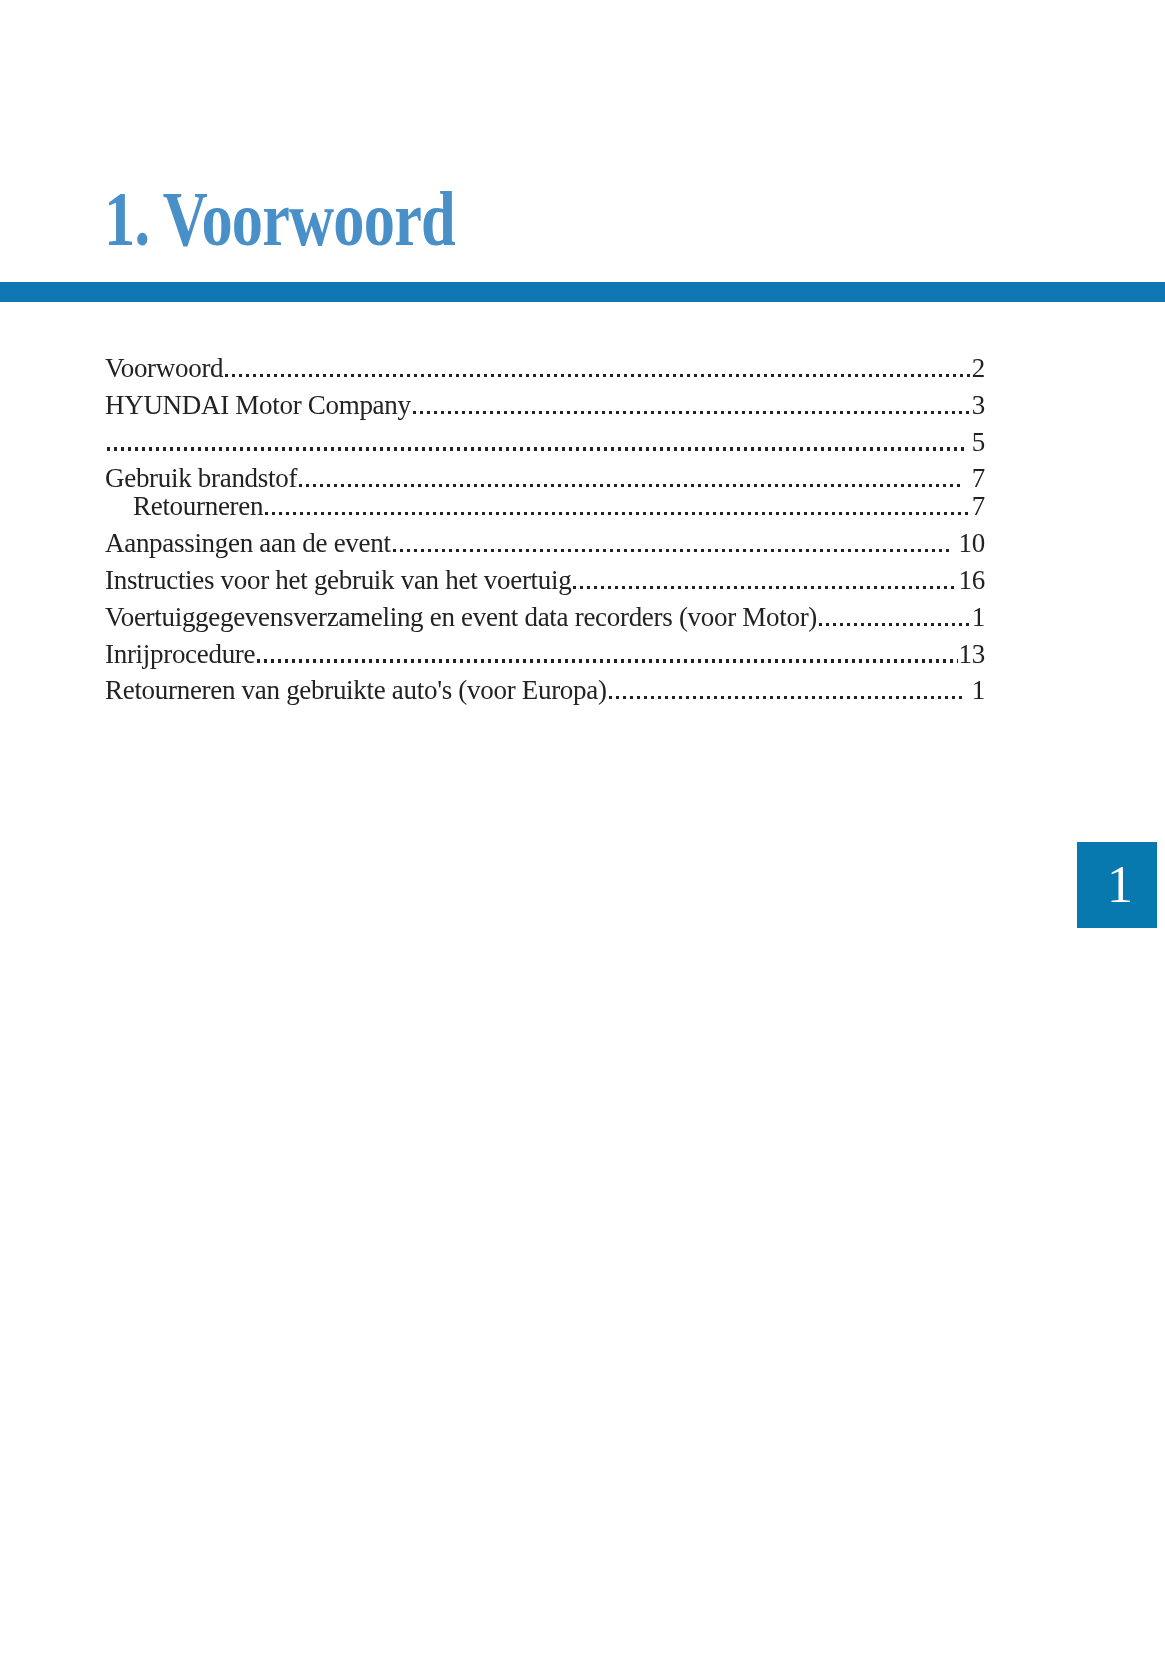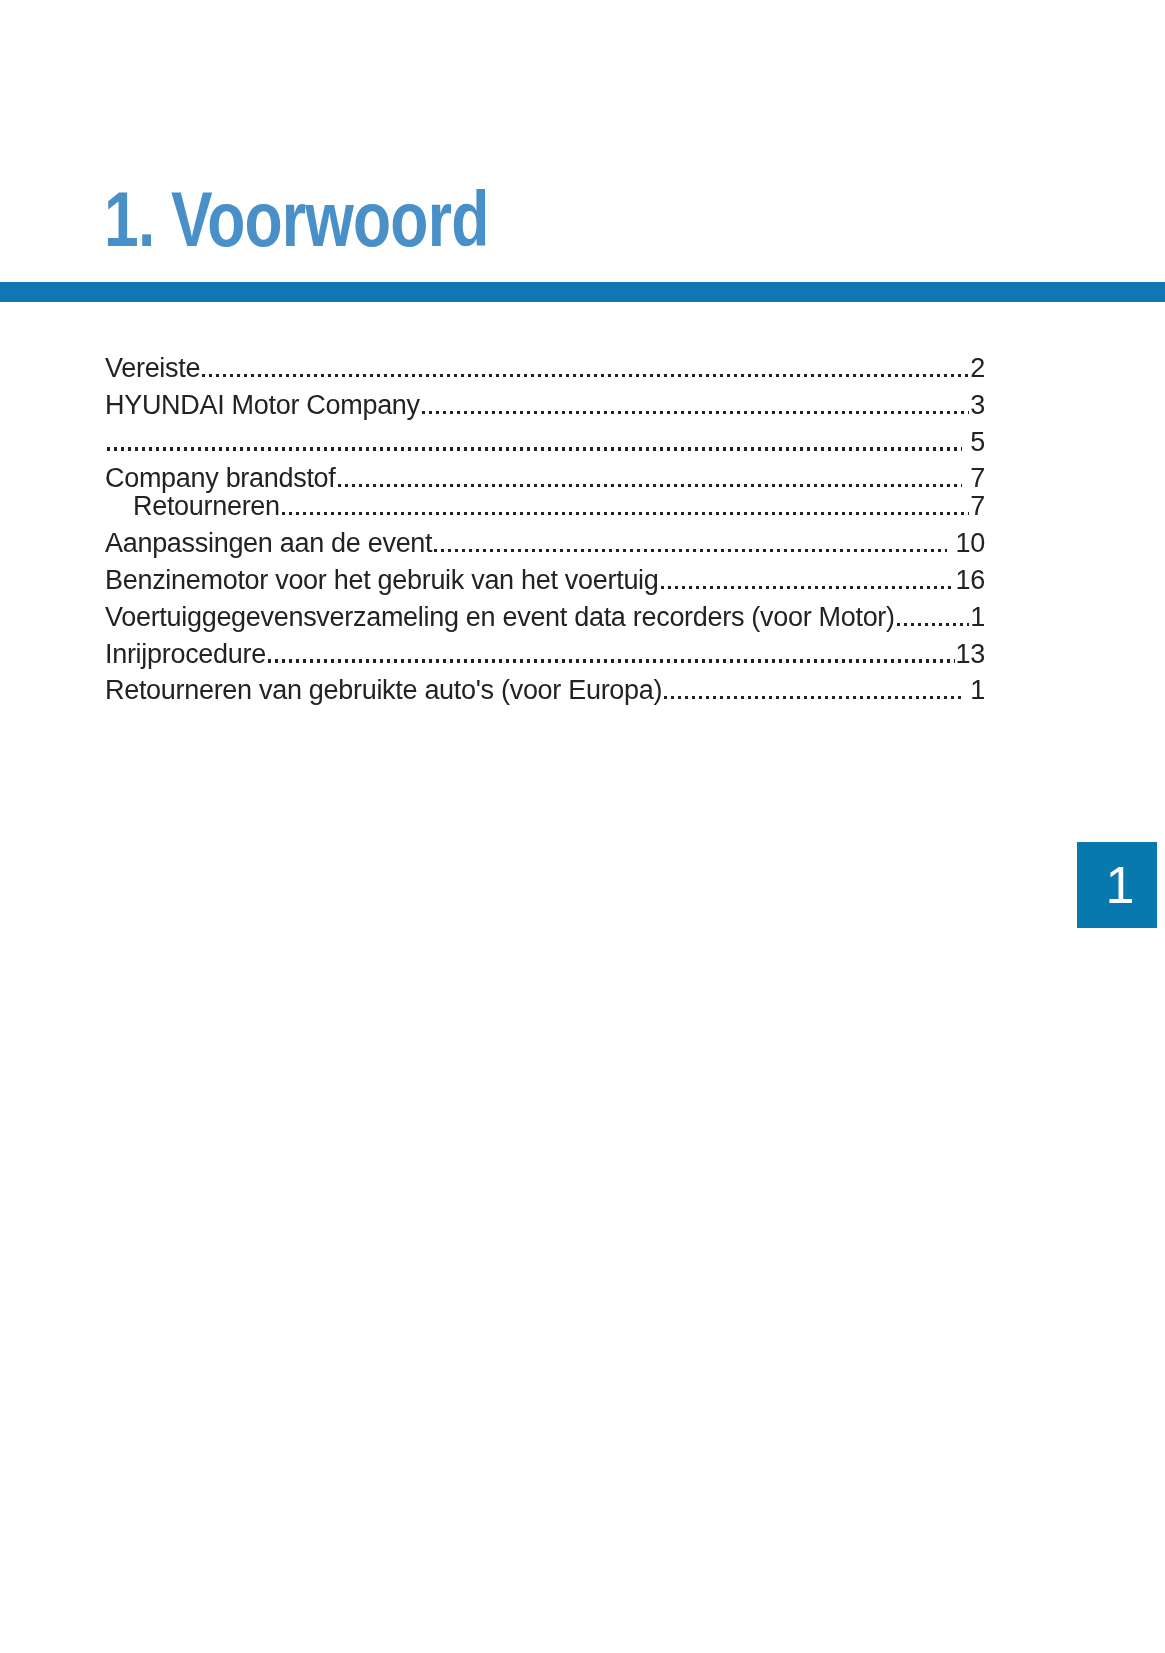--- a/index.html
+++ b/index.html
@@ -6,21 +6,21 @@
     margin: 0;
     padding: 0;
     background: #ffffff;
   }
   .page {
     position: relative;
     width: 1165px;
     height: 1533px;
     background: var(--page-bg, #ffffff);
     overflow: hidden;
-    font-family: Liberation Sans, sans-serif;
+    font-family: Liberation Serif, serif;
   }
   .chapter-title {
     position: absolute;
     left: 104px;
     top: 180px;
     margin: 0;
     font-size: 78px;
     line-height: 1;
     font-weight: bold;
     letter-spacing: -1px;
@@ -98,50 +98,50 @@
 <body>
 
 <div class="page">
 
   <h1 class="chapter-title">1. Voorwoord</h1>
 
   <div class="title-rule"></div>
 
   <nav class="toc">
       <div class="toc-row">
-    <span class="toc-label">Vereiste</span>
+    <span class="toc-label">Voorwoord</span>
     <span class="toc-dots"></span>
     <span class="toc-page">2</span>
   </div>
       <div class="toc-row">
     <span class="toc-label">HYUNDAI Motor Company</span>
     <span class="toc-dots"></span>
     <span class="toc-page">3</span>
   </div>
       <div class="toc-row">
     <span class="toc-dots"></span>
     <span class="toc-page"> 5</span>
   </div>
       <div class="toc-row">
-    <span class="toc-label">Company brandstof</span>
+    <span class="toc-label">Gebruik brandstof</span>
     <span class="toc-dots"></span>
     <span class="toc-page"> 7</span>
   </div>
       <div class="toc-row sub">
     <span class="toc-label">Retourneren</span>
     <span class="toc-dots"></span>
     <span class="toc-page">7</span>
   </div>
       <div class="toc-row">
     <span class="toc-label">Aanpassingen aan de event</span>
     <span class="toc-dots"></span>
     <span class="toc-page"> 10</span>
   </div>
       <div class="toc-row">
-    <span class="toc-label">Benzinemotor voor het gebruik van het voertuig</span>
+    <span class="toc-label">Instructies voor het gebruik van het voertuig</span>
     <span class="toc-dots"></span>
     <span class="toc-page">16</span>
   </div>
       <div class="toc-row">
     <span class="toc-label">Voertuiggegevensverzameling en event data recorders (voor Motor)</span>
     <span class="toc-dots"></span>
     <span class="toc-page">1</span>
   </div>
       <div class="toc-row">
     <span class="toc-label">Inrijprocedure</span>

